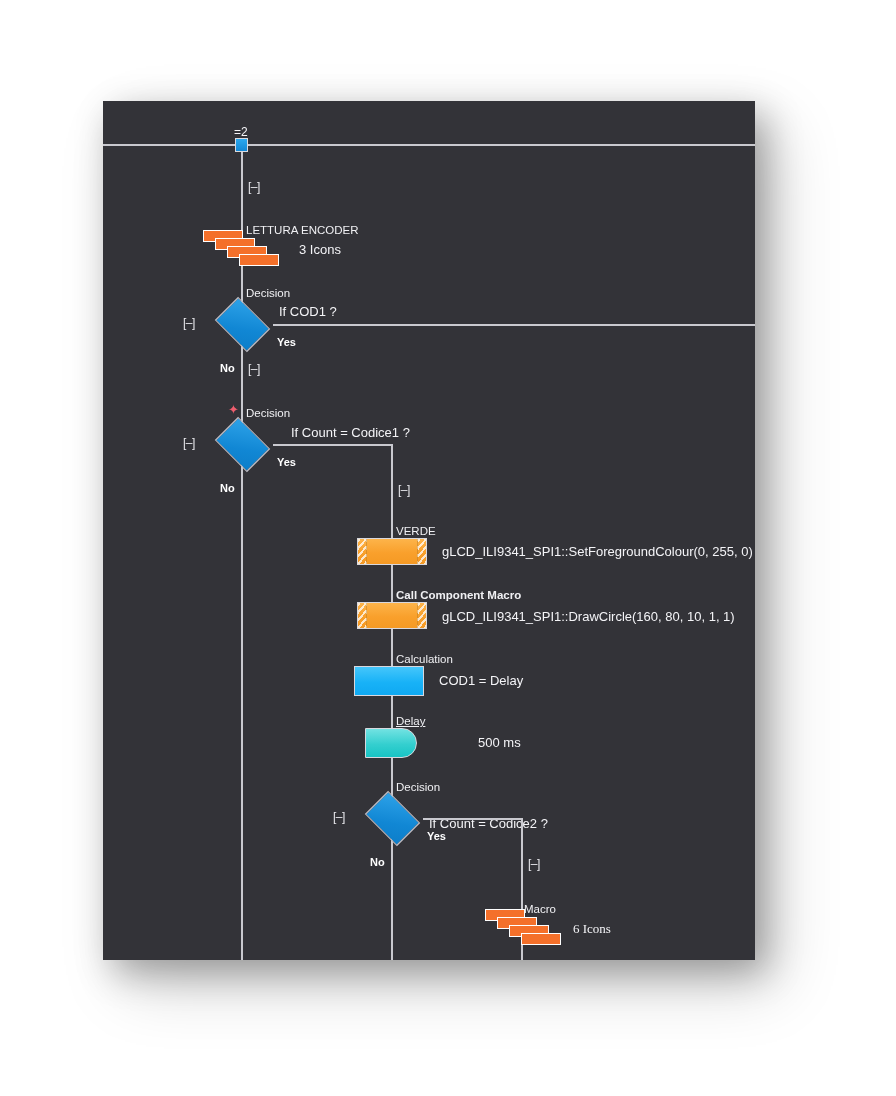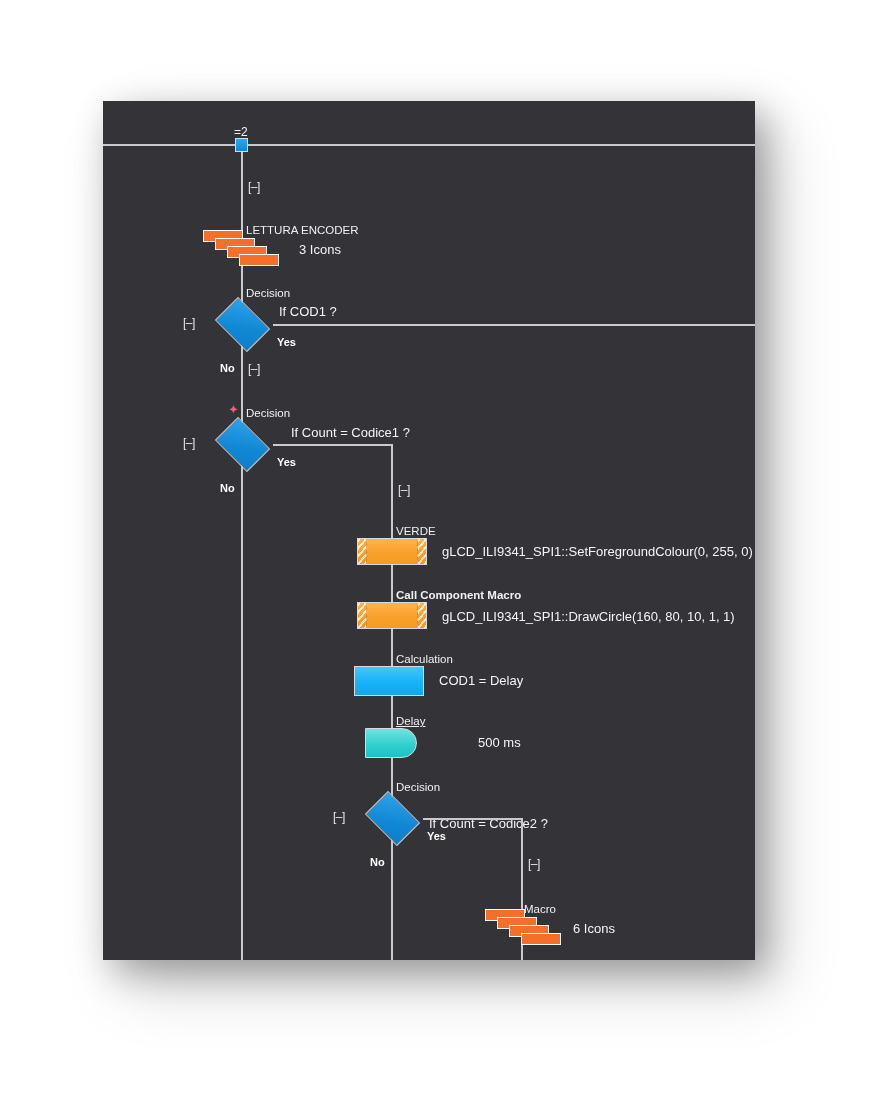--- a/index.html
+++ b/index.html
@@ -270,16 +270,16 @@
     <div class="vline" style="left:418px; top:717px; height:142px;"></div>
     <div class="collapse" style="left:425px; top:757px;">[–]</div>
 
     <div class="group-icons" style="left:382px; top:808px;">
       <b></b>
       <b></b>
       <b></b>
       <b></b>
     </div>
     <div class="node-title" style="left:421px; top:802px;">Macro</div>
-    <div class="node-detail" style="left:470px; top:821px;">6 Icons</div>
+    <div class="node-detail" style="left:470px; top:821px;font-family:Liberation Serif, serif;">6 Icons</div>
 
   </div>
 </div>
 
 </body></html>

